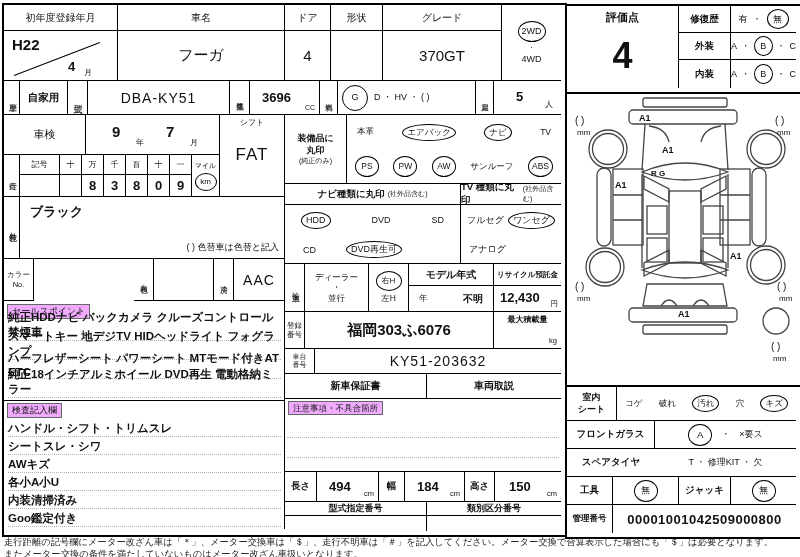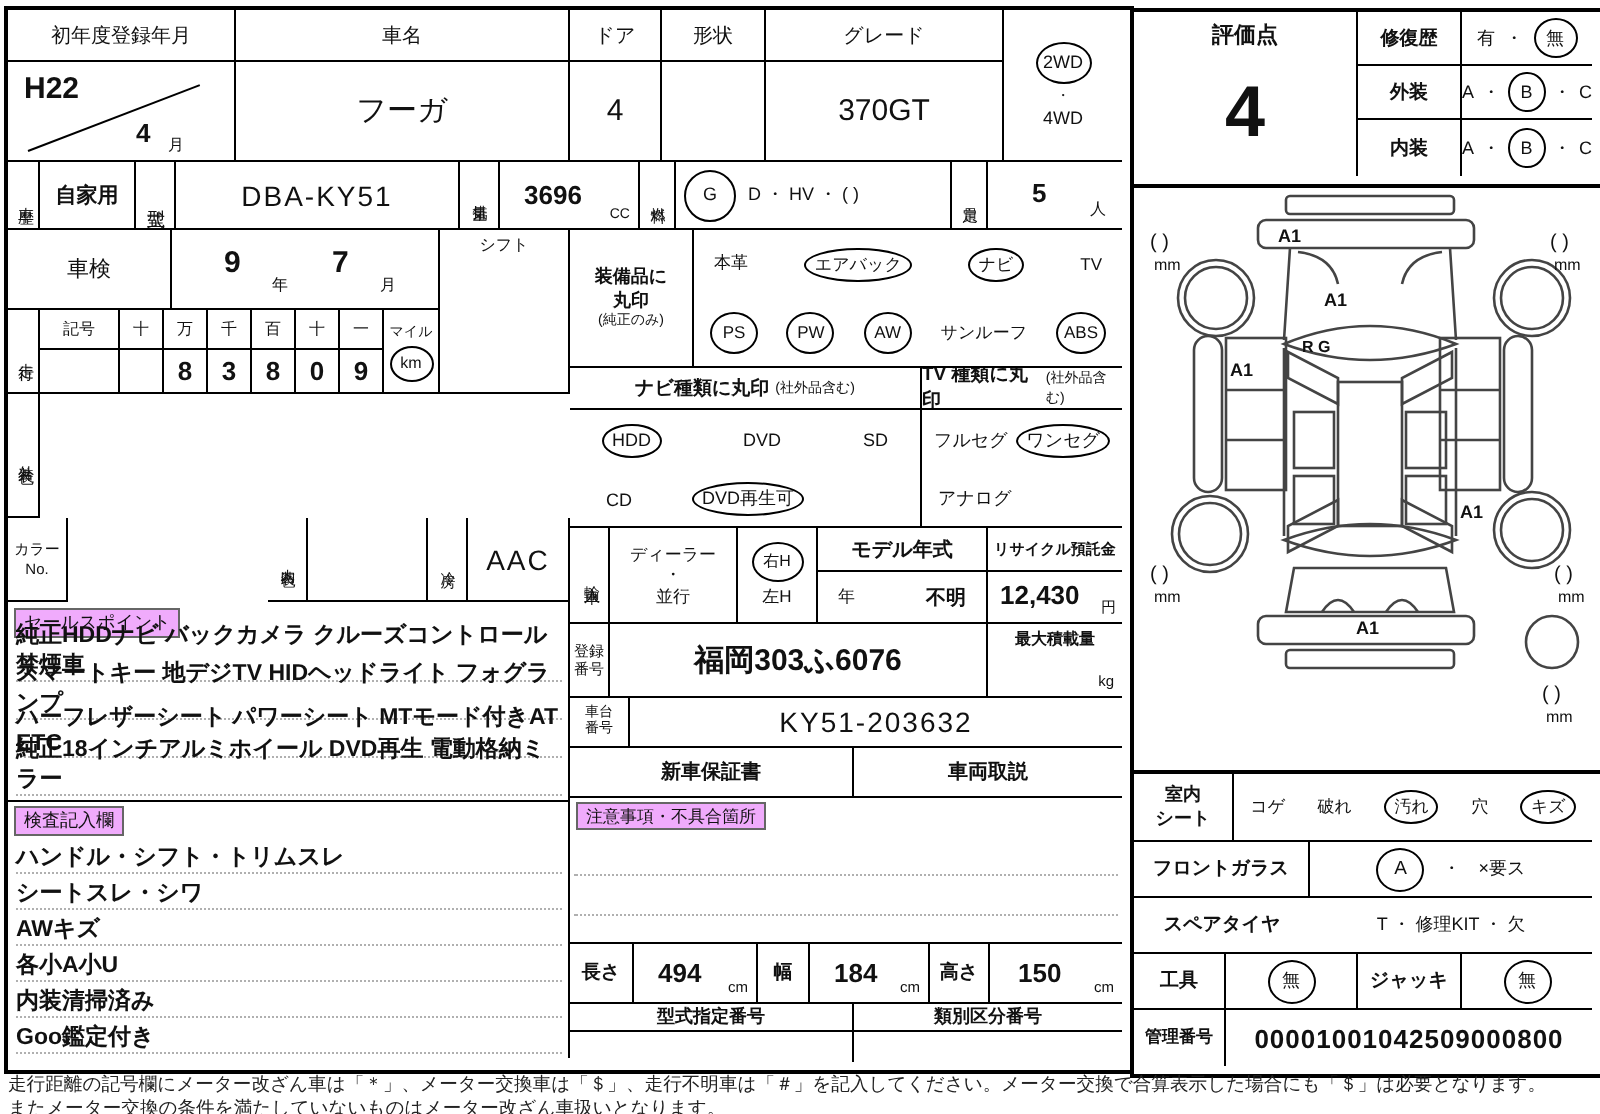--- a/index.html
+++ b/index.html
@@ -78,20 +78,21 @@
 
     <div class="c bR bB ctr" style="left:0;top:110px;width:82px;height:40px;font-size:11px;">車検</div>
     <div class="c bR bB" style="left:82px;top:110px;width:134px;height:40px;">
       <span class="b" style="position:absolute;left:26px;top:8px;font-size:15px;">9</span>
       <span style="position:absolute;left:50px;top:22px;font-size:8px;">年</span>
       <span class="b" style="position:absolute;left:80px;top:8px;font-size:15px;">7</span>
       <span style="position:absolute;left:104px;top:22px;font-size:8px;">月</span>
     </div>
     <div class="c bR bB" style="left:216px;top:110px;width:65px;height:82px;">
       <div style="text-align:center;font-size:8px;margin-top:2px;">シフト</div>
+      <div class="ctr" style="height:54px;font-size:17px;letter-spacing:1px;">FAT</div>
     </div>
 
     <div class="c bR bB ctr vert" style="left:0;top:150px;width:16px;height:42px;font-size:8px;">走行</div>
     <div class="c bR bB ctr" style="left:16px;top:150px;width:40px;height:20px;font-size:8px;">記号</div>
     <div class="c bR bB ctr" style="left:56px;top:150px;width:22px;height:20px;font-size:8px;">十</div>
     <div class="c bR bB ctr" style="left:78px;top:150px;width:22px;height:20px;font-size:8px;">万</div>
     <div class="c bR bB ctr" style="left:100px;top:150px;width:22px;height:20px;font-size:8px;">千</div>
     <div class="c bR bB ctr" style="left:122px;top:150px;width:22px;height:20px;font-size:8px;">百</div>
     <div class="c bR bB ctr" style="left:144px;top:150px;width:22px;height:20px;font-size:8px;">十</div>
     <div class="c bR bB ctr" style="left:166px;top:150px;width:22px;height:20px;font-size:8px;">一</div>
@@ -101,20 +102,24 @@
     <div class="c bR bB ctr b" style="left:100px;top:170px;width:22px;height:22px;font-size:13px;">3</div>
     <div class="c bR bB ctr b" style="left:122px;top:170px;width:22px;height:22px;font-size:13px;">8</div>
     <div class="c bR bB ctr b" style="left:144px;top:170px;width:22px;height:22px;font-size:13px;">0</div>
     <div class="c bR bB ctr b" style="left:166px;top:170px;width:22px;height:22px;font-size:13px;">9</div>
     <div class="c bR bB col" style="left:188px;top:150px;width:28px;height:42px;gap:2px;">
       <span style="font-size:7px;">マイル</span>
       <span class="circ" style="width:22px;height:18px;font-size:8px;">km</span>
     </div>
 
     <div class="c bR bB ctr vert" style="left:0;top:192px;width:16px;height:62px;font-size:8px;">外装色</div>
+    <div class="c bR bB" style="left:16px;top:192px;width:265px;height:62px;">
+      <span class="b" style="position:absolute;left:10px;top:6px;font-size:13px;">ブラック</span>
+      <span style="position:absolute;right:5px;bottom:4px;font-size:9px;">(        ) 色替車は色替と記入</span>
+    </div>
 
     <div class="c bR bB col" style="left:0;top:254px;width:30px;height:42px;font-size:7.5px;line-height:1.3;">
       <span>カラー</span>
       <span>No.</span>
     </div>
     <div class="c bR bB ctr vert" style="left:130px;top:254px;width:20px;height:42px;font-size:7.5px;">内装色</div>
     <div class="c bR bB ctr" style="left:150px;top:254px;width:60px;height:42px;"></div>
     <div class="c bR bB ctr vert" style="left:210px;top:254px;width:20px;height:42px;font-size:7.5px;">冷房</div>
     <div class="c bR bB ctr" style="left:230px;top:254px;width:51px;height:42px;font-size:14px;letter-spacing:1px;">AAC</div>
 

